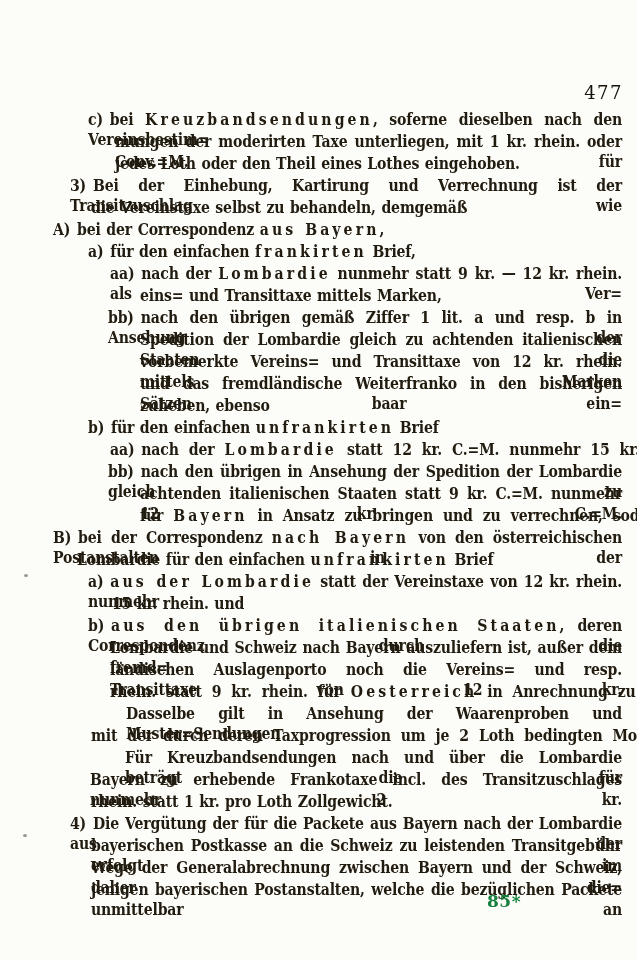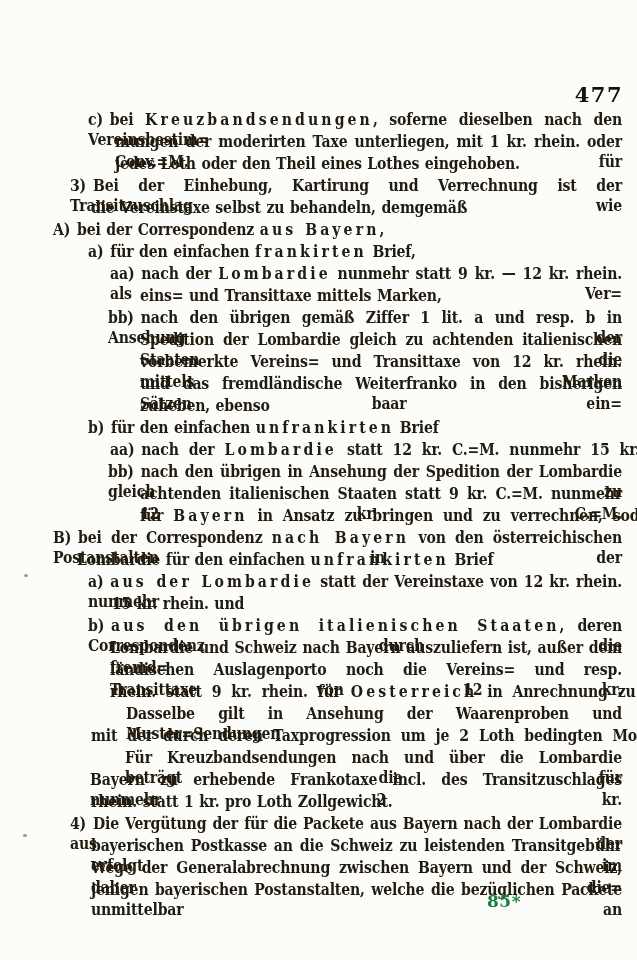--- a/index.html
+++ b/index.html
@@ -3,21 +3,21 @@
 <meta charset="utf-8">
 <style>
   html,body{margin:0;padding:0;}
   body{font-family:"DejaVu Serif","Liberation Serif",serif;}
   .page{
     position:relative;width:637px;height:960px;overflow:hidden;
     background:#fcfcf8;color:#201a10;
   }
   .pageno{
     position:absolute;top:82px;right:14px;
-    font-size:21px;font-weight:700;letter-spacing:1.5px;color:#17120a;
+    font-size:18px;font-weight:400;letter-spacing:1.5px;color:#17120a;
   }
   .sig{
     position:absolute;top:891px;left:487px;
     font-size:17px;font-weight:700;letter-spacing:.5px;color:#15803d;
   }
   .textblock{position:absolute;inset:0;}
   .line{
     position:absolute;height:21px;white-space:nowrap;
     font-size:16px;font-weight:700;line-height:20px;
     letter-spacing:-0.2px;word-spacing:1px;

